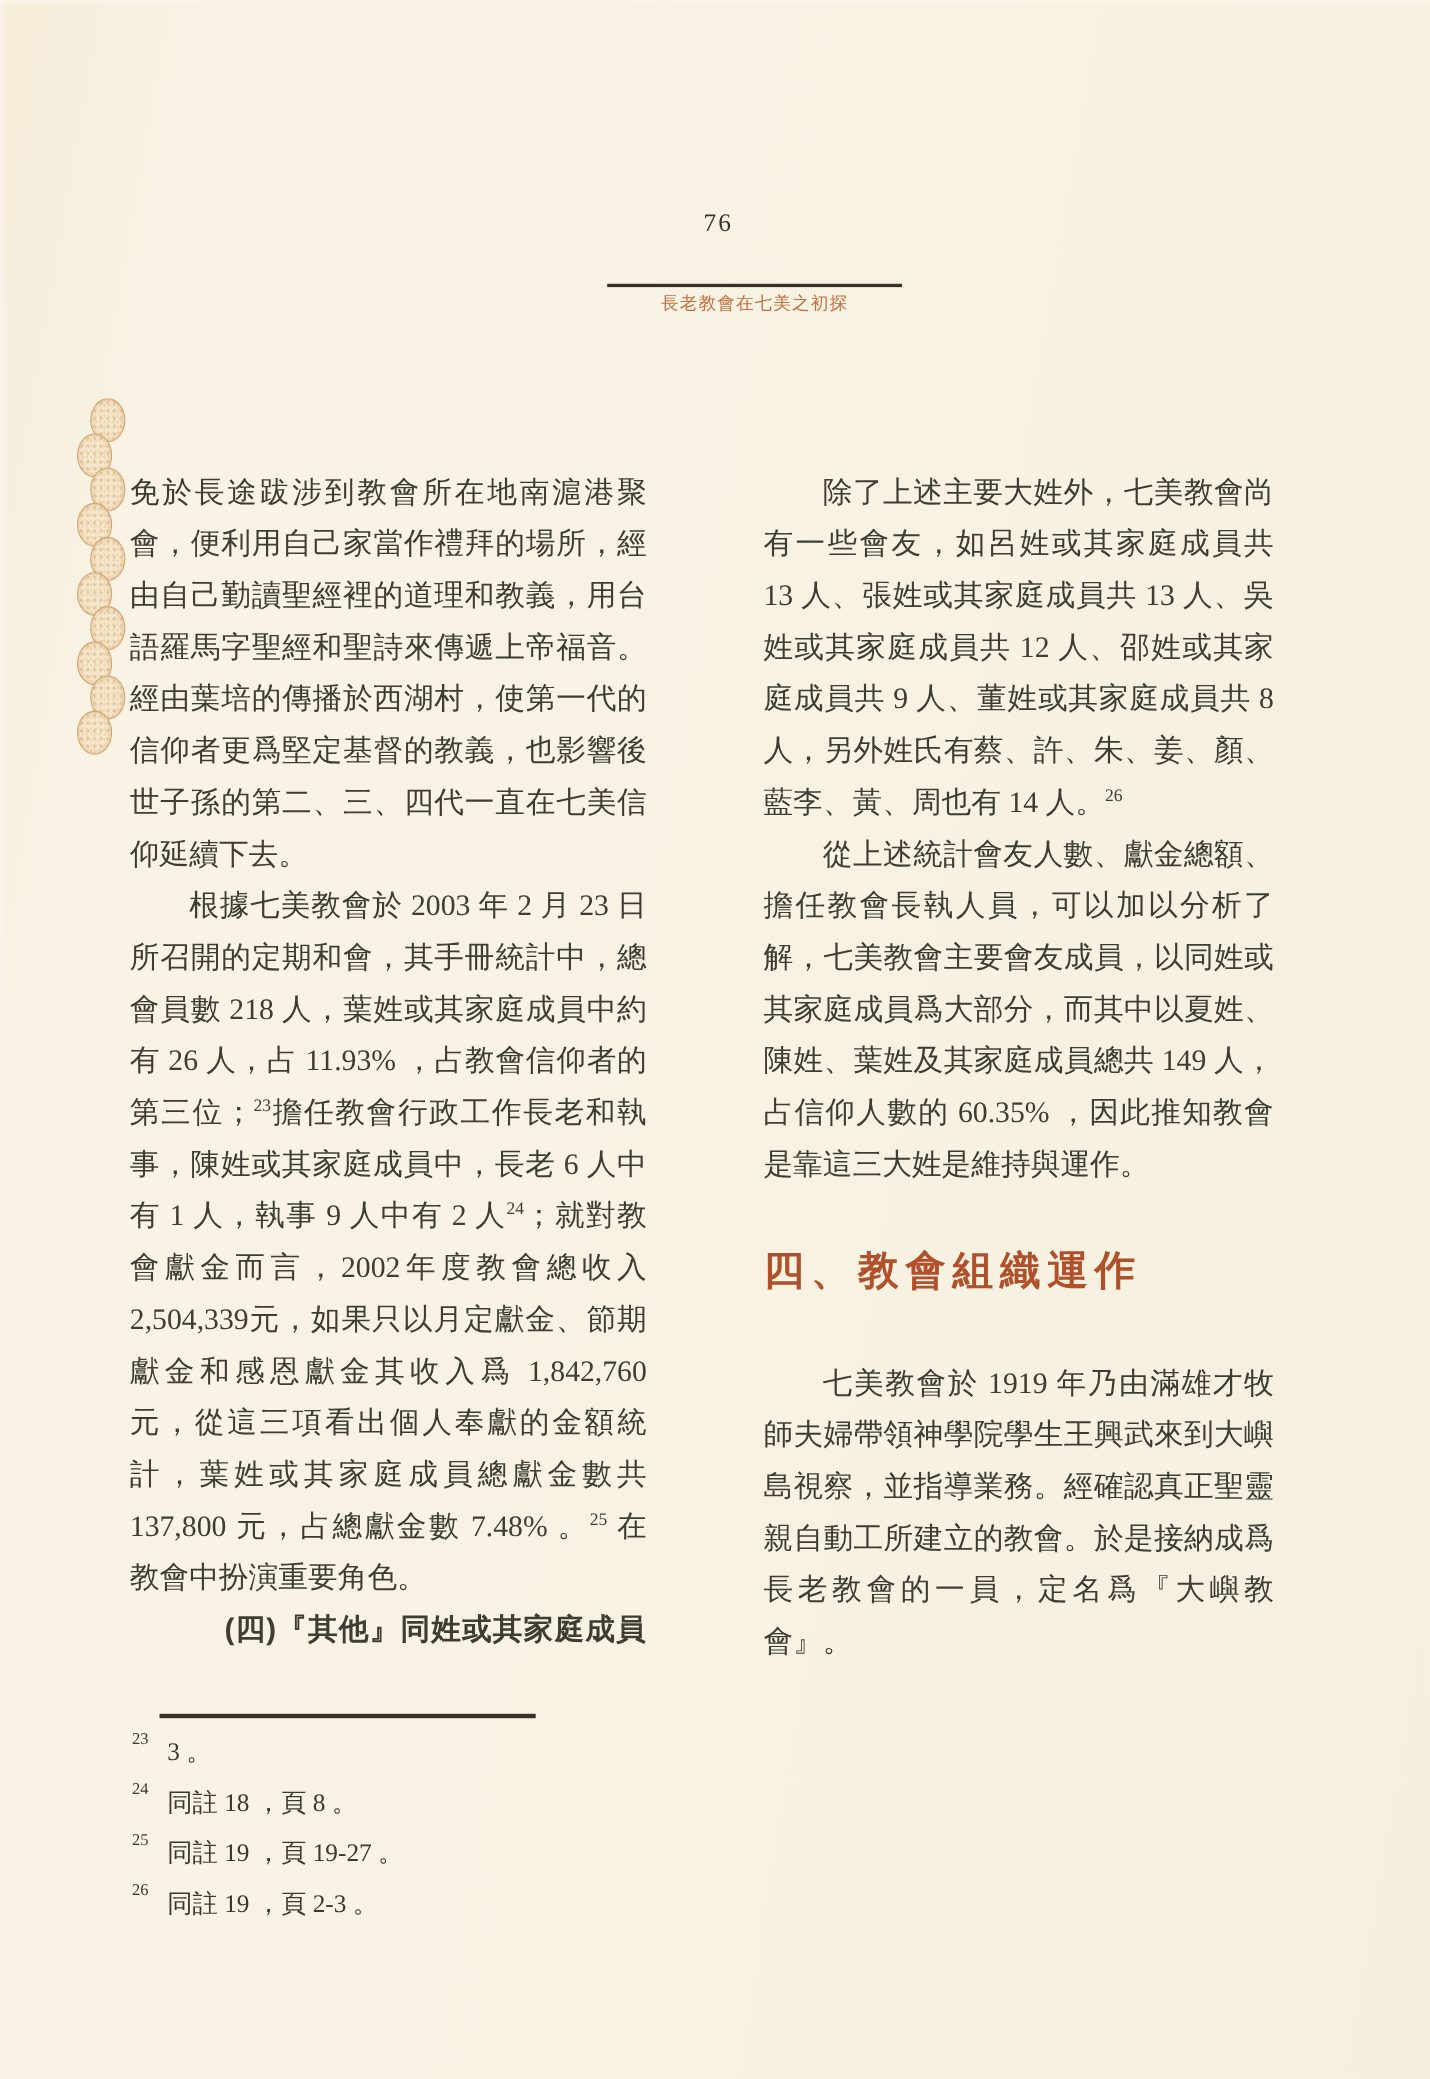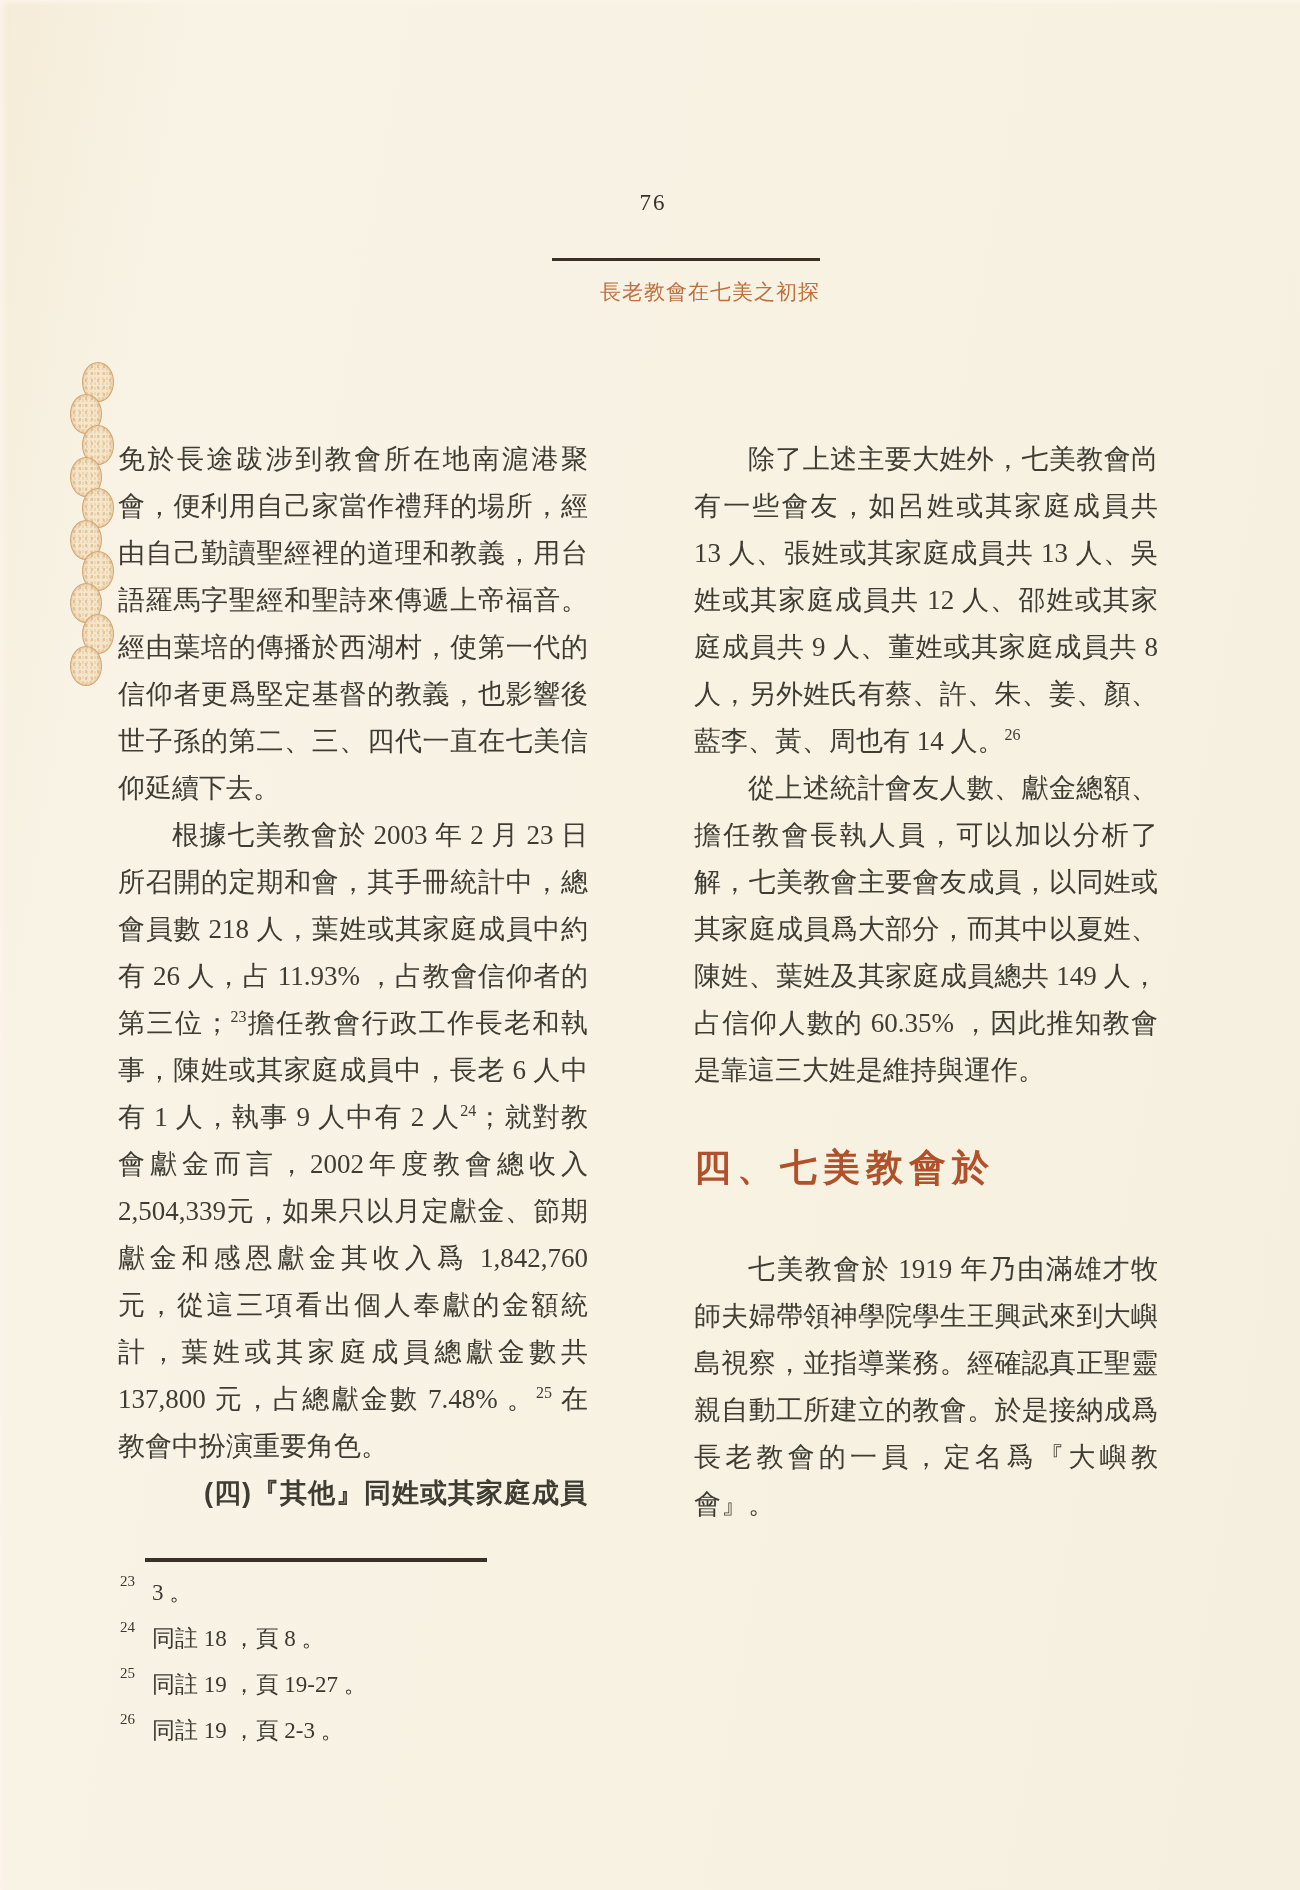--- a/index.html
+++ b/index.html
@@ -13,35 +13,35 @@
   .edge-left{left:0;top:0;width:8px;height:100%;
     background:linear-gradient(to right,#fcf3e9,rgba(252,243,233,0));}
   .edge-top{left:0;top:0;width:100%;height:6px;
     background:linear-gradient(to bottom,#fbf4e8,rgba(251,244,232,0));}
 
   .page-number{position:absolute;top:190px;left:0;width:1306px;text-align:center;
     font-size:23px;letter-spacing:2px;color:#35322b;}
 
   .running-header{position:absolute;left:552px;top:258px;width:268px;}
   .header-rule{border-top:3px solid var(--rule_dark,#44372a);width:100%;}
-  .header-title{margin-top:17px;text-align:right;font-size:21px;letter-spacing:1px;
+  .header-title{margin-top:5px;text-align:center;font-size:16px;letter-spacing:1px;
     color:var(--running_header,#c06f3e);}
 
   .ornament-chain{position:absolute;left:70px;top:362px;width:48px;height:330px;}
   .ornament{position:absolute;width:30px;height:38px;border-radius:50%;
     border:1.5px solid var(--ornament,#d4a470);
     background-color:#f5e6cb;
     background-image:radial-gradient(#e3c69c 1.2px,rgba(227,198,156,0) 1.4px),
                      radial-gradient(#ecd6b4 1px,rgba(236,214,180,0) 1.2px);
     background-size:6px 7px,4px 5px;background-position:0 0,2px 3px;
     box-shadow:inset 0 0 4px rgba(210,160,100,.55);}
   .ornament.odd{left:0;}
   .ornament.even{left:12px;}
 
-  .col{position:absolute;top:436px;font-size:27px;line-height:47px;
+  .col{position:absolute;top:424px;font-size:27px;line-height:47px;
     text-align:justify;text-justify:inter-character;}
   .col-left{left:118px;width:470px;}
   .col-right{left:694px;width:464px;}
   .para{margin:0;}
   .para.indent{text-indent:2em;font-family:Liberation Serif, serif;}
   .para.bold{font-weight:700;font-family:"Liberation Sans","DejaVu Sans",sans-serif;
     letter-spacing:1px;text-align:right;}
   .para sup{font-size:16px;line-height:0;vertical-align:super;letter-spacing:0;}
 
   .section-heading{font-size:37px;line-height:52px;font-weight:700;
@@ -83,21 +83,21 @@
   </div>
 
 <div class="col col-left">
     <div class="para">免於長途跋涉到教會所在地南滬港聚會，便利用自己家當作禮拜的場所，經由自己勤讀聖經裡的道理和教義，用台語羅馬字聖經和聖詩來傳遞上帝福音。經由葉培的傳播於西湖村，使第一代的信仰者更爲堅定基督的教義，也影響後世子孫的第二、三、四代一直在七美信仰延續下去。</div>
     <div class="para indent">根據七美教會於 2003 年 2 月 23 日所召開的定期和會，其手冊統計中，總會員數 218 人，葉姓或其家庭成員中約有 26 人，占 11.93% ，占教會信仰者的第三位；<sup>23</sup>擔任教會行政工作長老和執事，陳姓或其家庭成員中，長老 6 人中有 1 人，執事 9 人中有 2 人<sup>24</sup>；就對教會獻金而言，2002年度教會總收入2,504,339元，如果只以月定獻金、節期獻金和感恩獻金其收入爲 1,842,760 元，從這三項看出個人奉獻的金額統計，葉姓或其家庭成員總獻金數共 137,800 元，占總獻金數 7.48% 。<sup>25</sup> 在教會中扮演重要角色。</div>
     <div class="para bold">(四)『其他』同姓或其家庭成員</div>
   </div>
 <div class="col col-right">
     <div class="para indent">除了上述主要大姓外，七美教會尚有一些會友，如呂姓或其家庭成員共 13 人、張姓或其家庭成員共 13 人、吳姓或其家庭成員共 12 人、邵姓或其家庭成員共 9 人、董姓或其家庭成員共 8 人，另外姓氏有蔡、許、朱、姜、顏、藍李、黃、周也有 14 人。<sup>26</sup></div>
     <div class="para indent">從上述統計會友人數、獻金總額、擔任教會長執人員，可以加以分析了解，七美教會主要會友成員，以同姓或其家庭成員爲大部分，而其中以夏姓、陳姓、葉姓及其家庭成員總共 149 人，占信仰人數的 60.35% ，因此推知教會是靠這三大姓是維持與運作。</div>
-    <div class="section-heading">四、七美教會於</div>
+    <div class="section-heading">四、教會組織運作</div>
     <div class="para indent">七美教會於 1919 年乃由滿雄才牧師夫婦帶領神學院學生王興武來到大嶼島視察，並指導業務。經確認真正聖靈親自動工所建立的教會。於是接納成爲長老教會的一員，定名爲『大嶼教會』。</div>
   </div>
 
 <div class="footnote-rule"></div>
 <div class="footnotes">
     <div class="footnote">
       <sup class="fn-num">23</sup>
       <div class="fn-line">3 。</div>
     </div>
     <div class="footnote">

